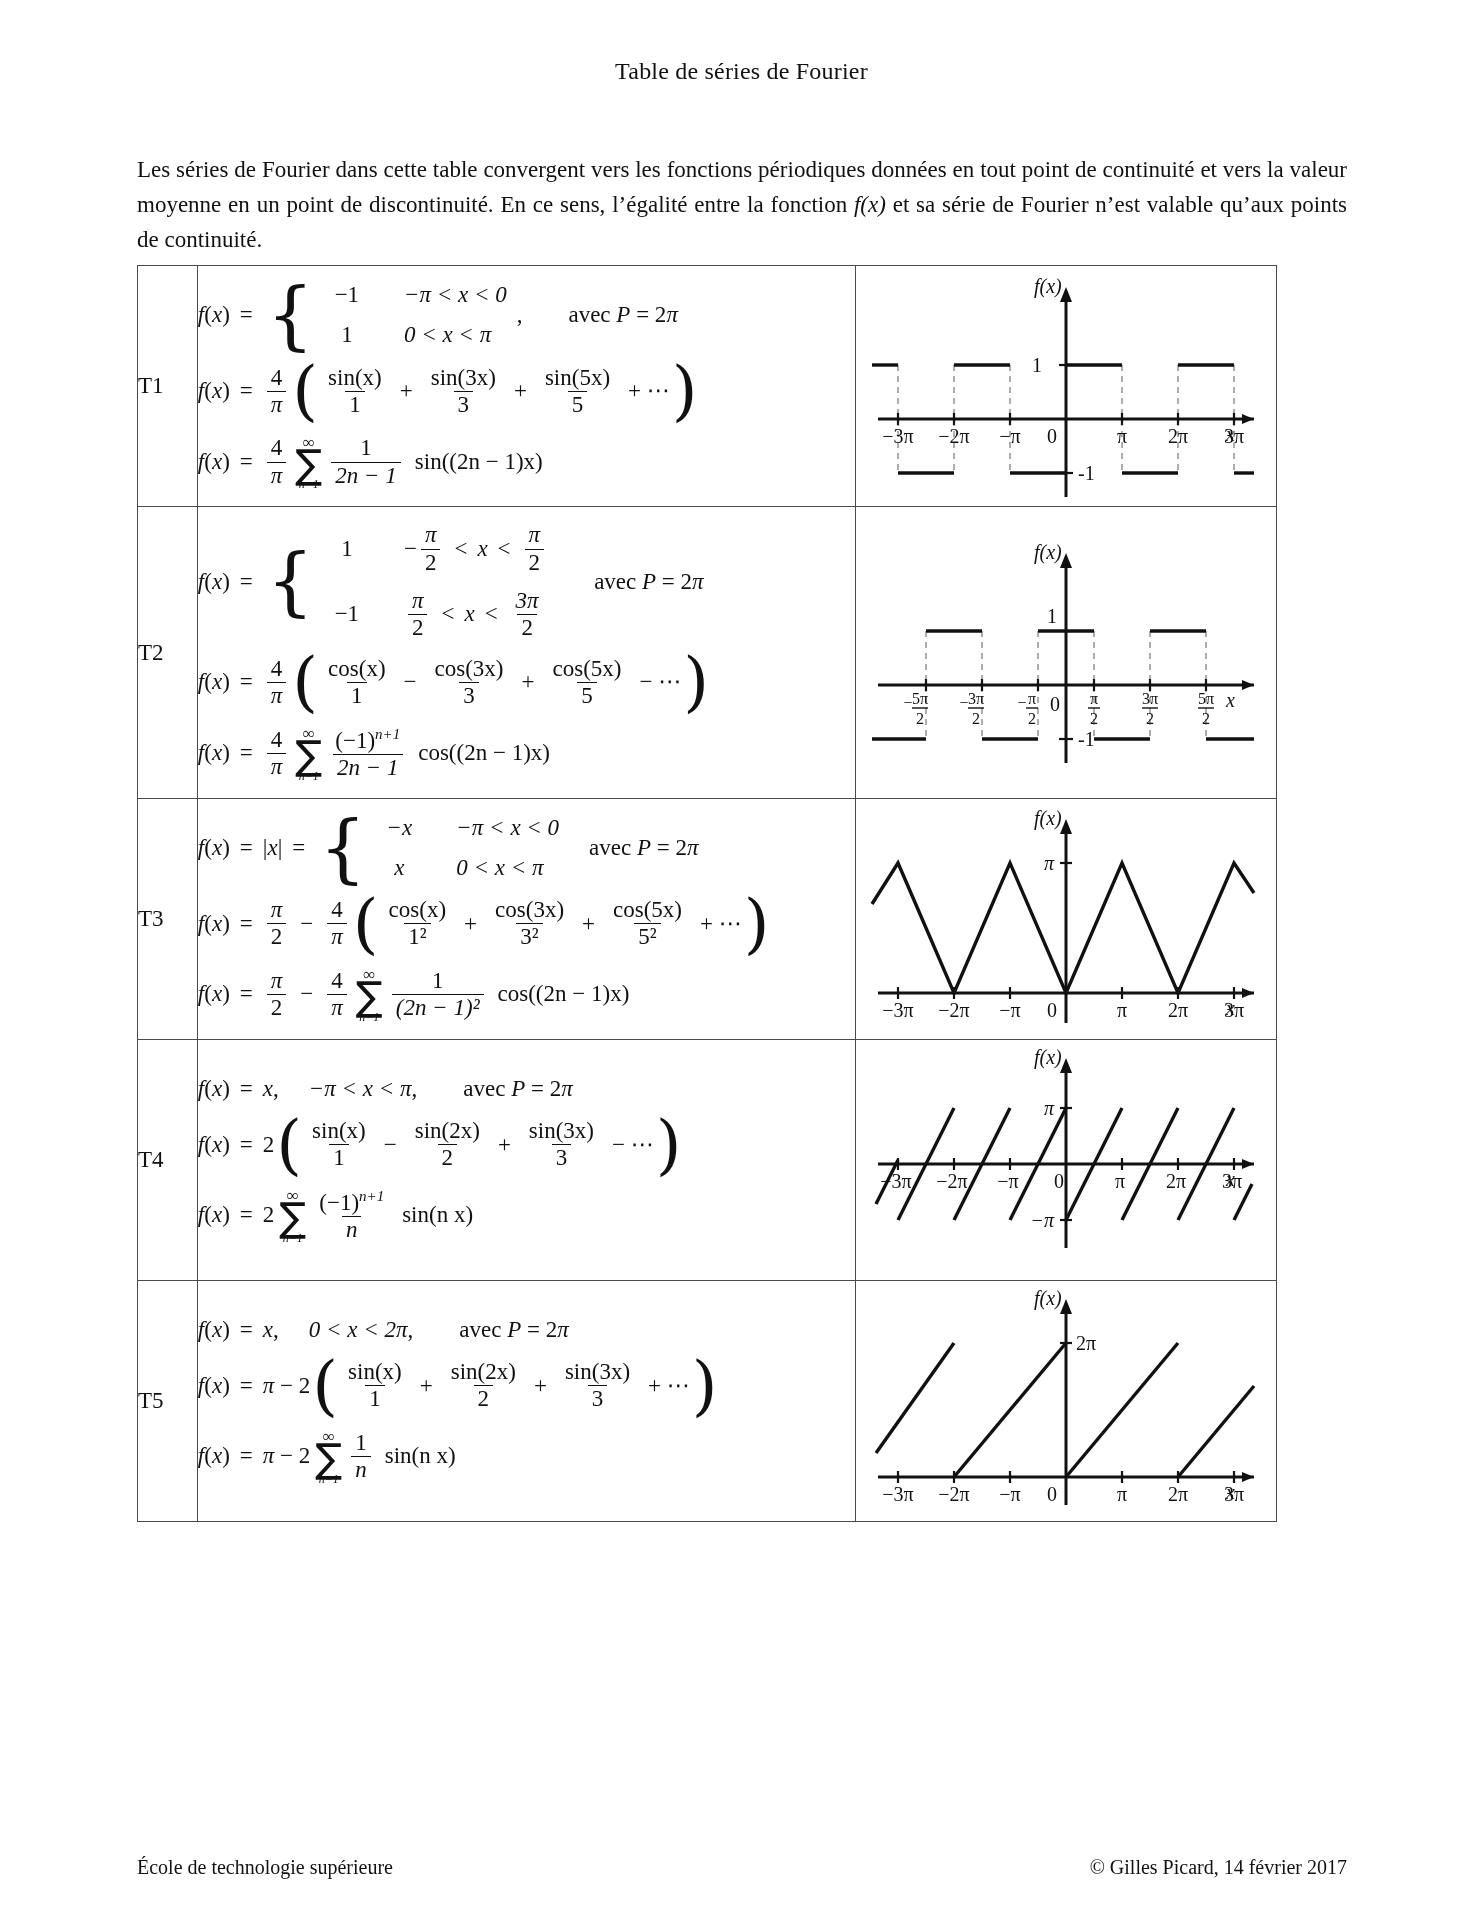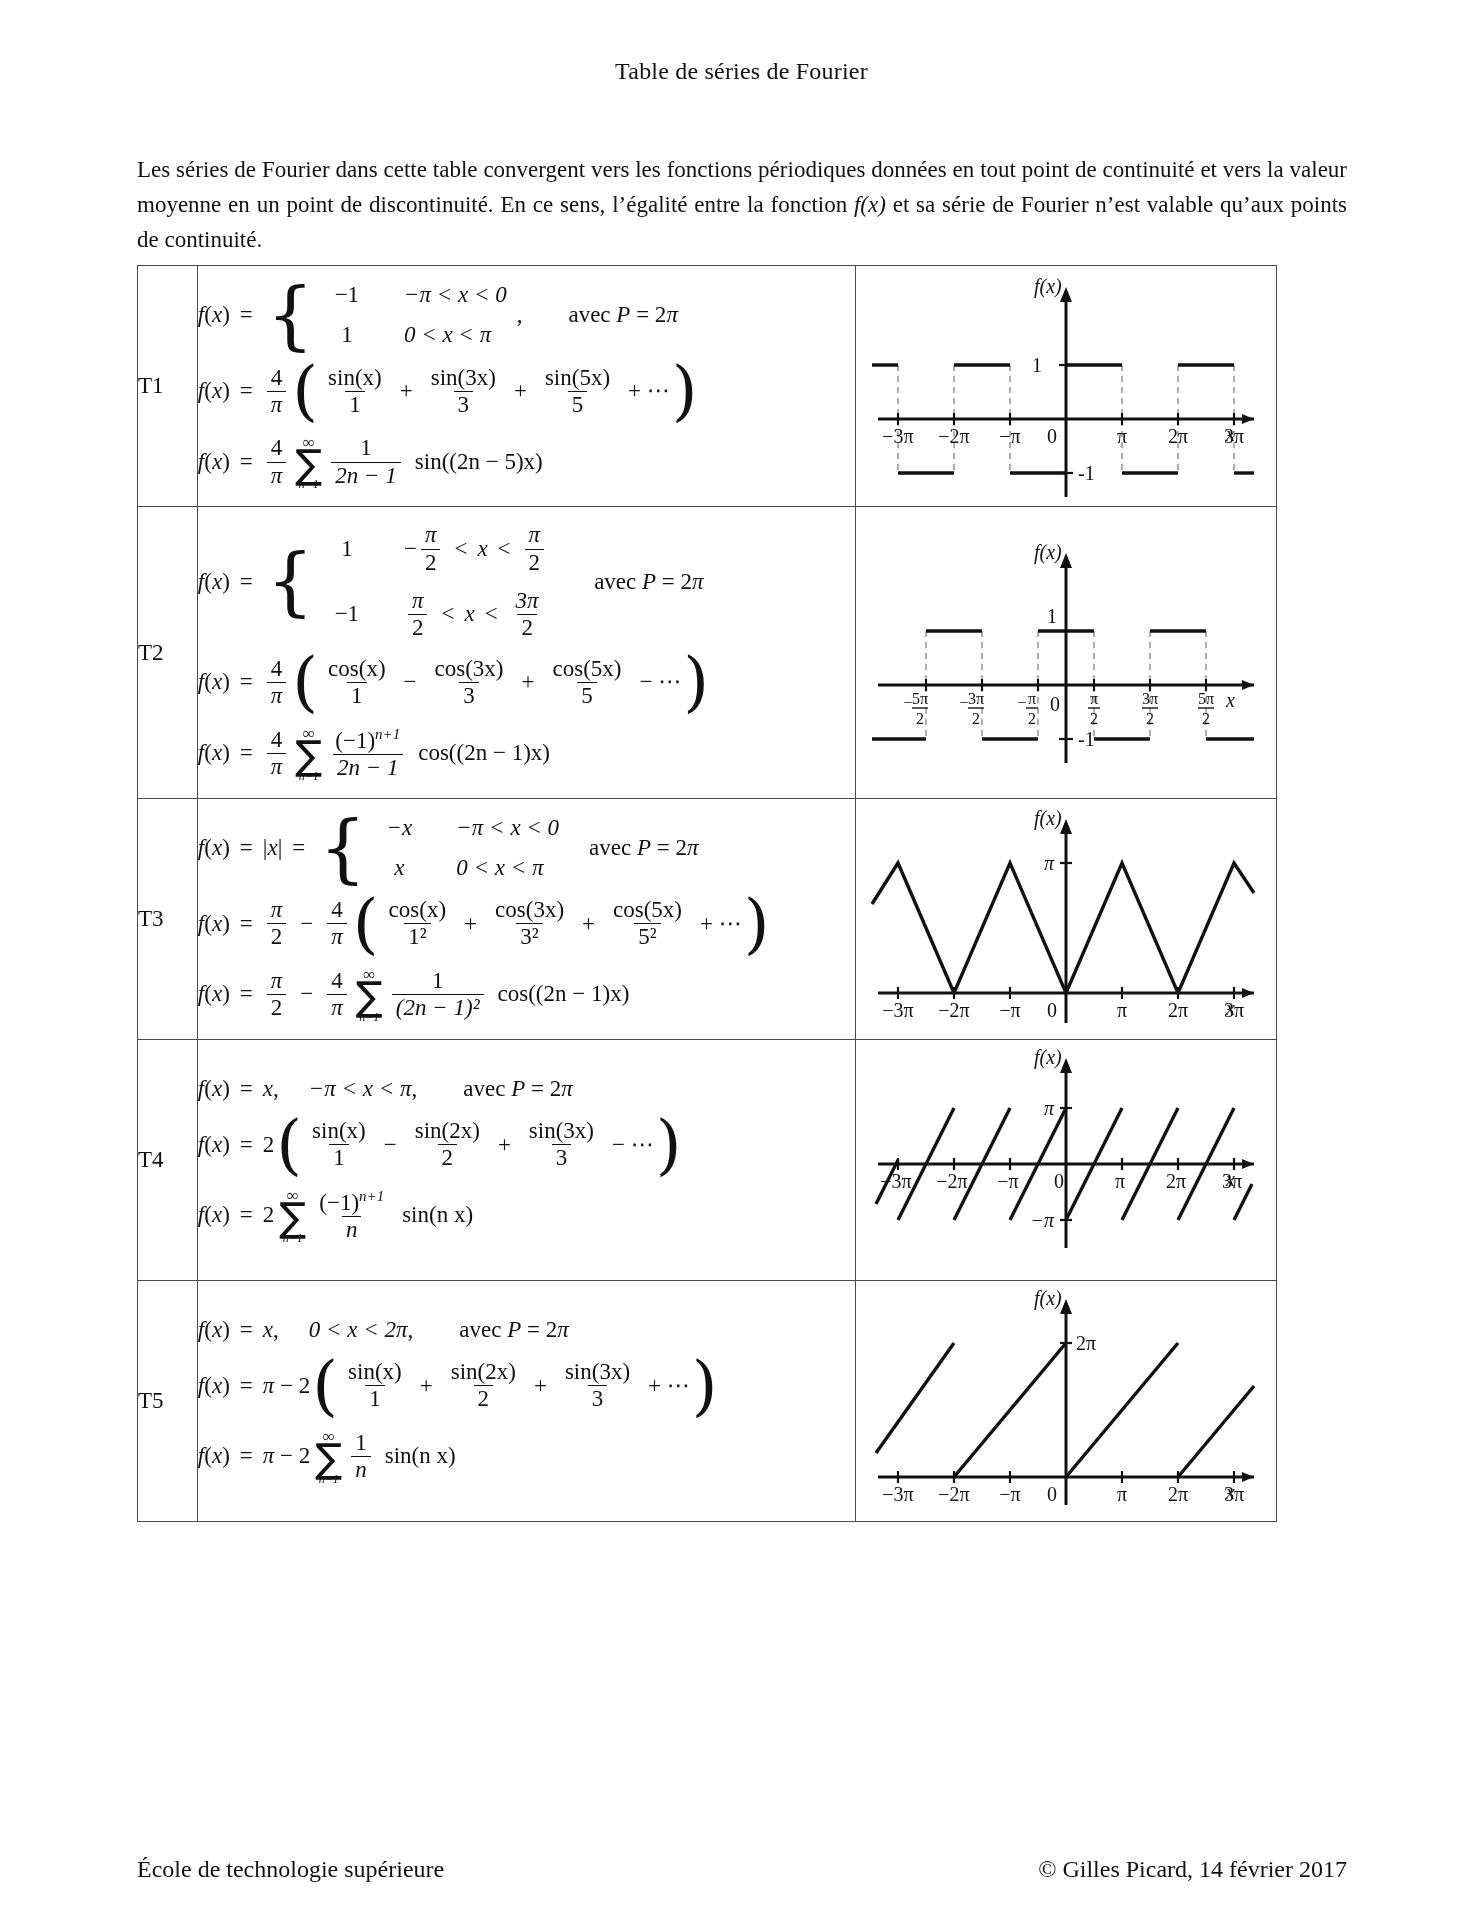--- a/index.html
+++ b/index.html
@@ -70,21 +70,21 @@
   .axis{stroke:#111;stroke-width:3;fill:none;}
   .curve{stroke:#111;stroke-width:3.4;fill:none;stroke-linecap:butt;}
   .dash{stroke:#9a9a9a;stroke-width:1.6;stroke-dasharray:6 5;fill:none;}
   .tick{stroke:#111;stroke-width:2.2;}
   .lbl{font-family:"Liberation Serif",serif;font-size:20px;fill:#111;}
   .lbl.i{font-style:italic;}
   .lblsm{font-family:"Liberation Serif",serif;font-size:16px;fill:#111;}
 
   
   .foot{position:absolute;left:137px;top:1856px;width:1210px;
-        font-size:24px;display:flex;justify-content:space-between;}
+        font-size:20px;display:flex;justify-content:space-between;}
 </style>
 </head>
 <body>
 
 <div class="page">
 
   <div class="doc-title">Table de séries de Fourier</div>
 
   <div class="intro">
     <span>Les séries de Fourier dans cette table convergent vers les fonctions périodiques données en tout point de continuité et vers la valeur moyenne en un point de discontinuité. En ce sens, l’égalité entre la fonction </span><span class="ital">f(x)</span><span> et sa série de Fourier n’est valable qu’aux points de continuité.</span>
@@ -149,21 +149,21 @@
               </span>
           <span class="sumblk">
             <span class="top">∞</span>
             <span class="sig">∑</span>
             <span class="bot">n=1</span>
           </span>
           <span class="frac">
                 <span class="num">1</span>
                 <span class="den it">2n − 1</span>
               </span>
-          <span class="sp"></span><span>sin((2n − 5)x)</span>
+          <span class="sp"></span><span>sin((2n − 1)x)</span>
         </div>
 
       </td>
       <td class="c-graph">
         <svg width="420" height="235" viewBox="0 0 420 235">
 
           <line class="axis" x1="22" y1="150" x2="398" y2="150"></line>
           <polygon points="398,150 386,145 386,155" fill="#111"></polygon>
           <line class="axis" x1="210" y1="228" x2="210" y2="24"></line>
           <polygon points="210,18 204,33 216,33" fill="#111"></polygon>

